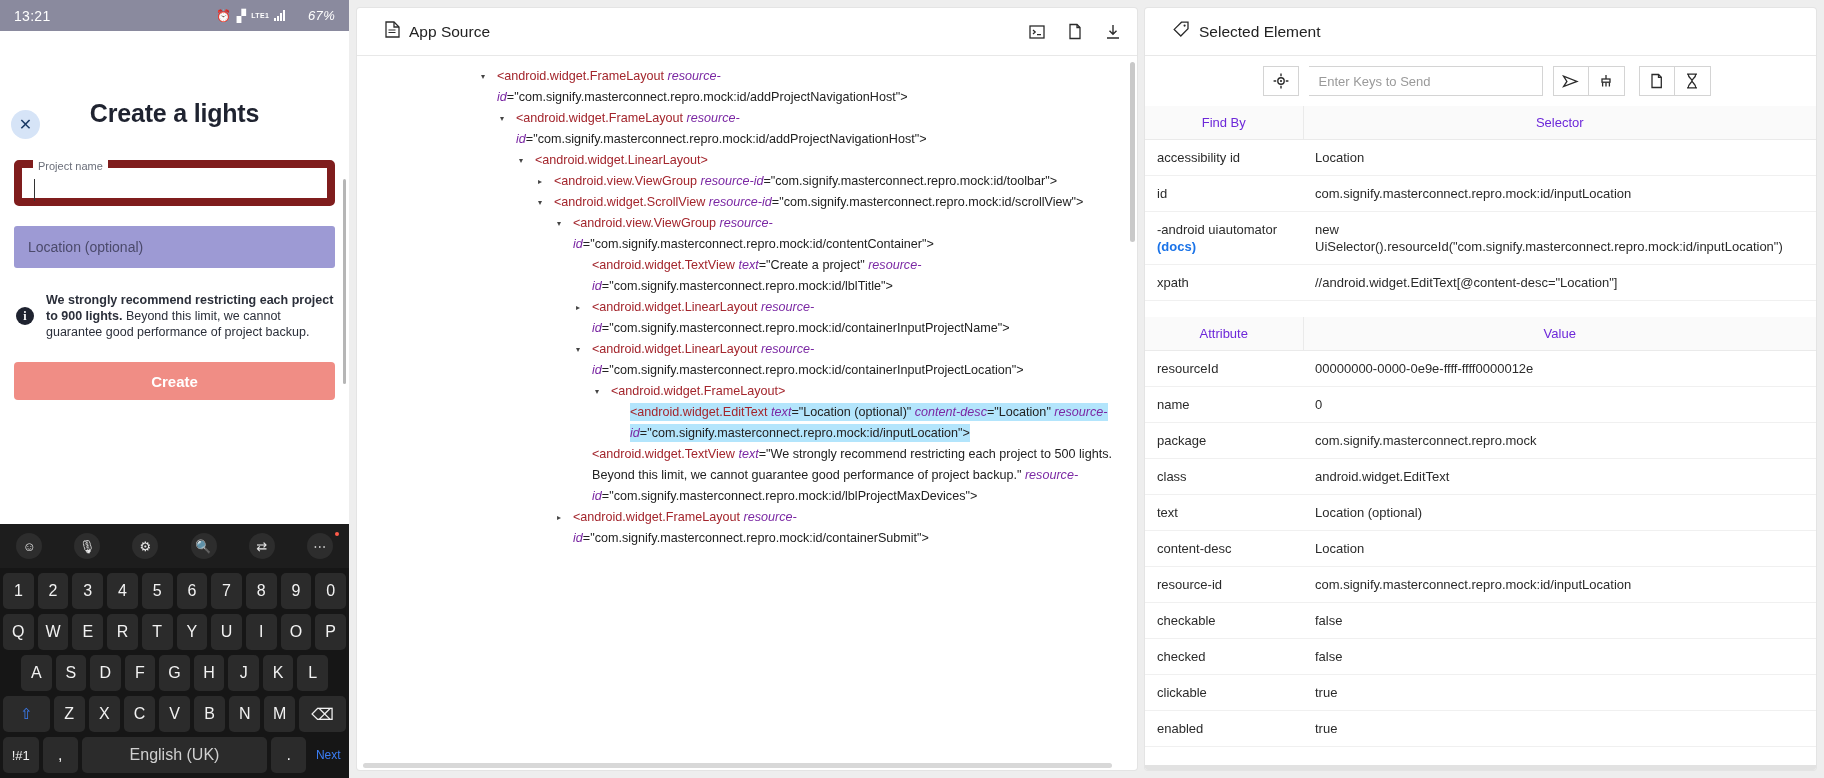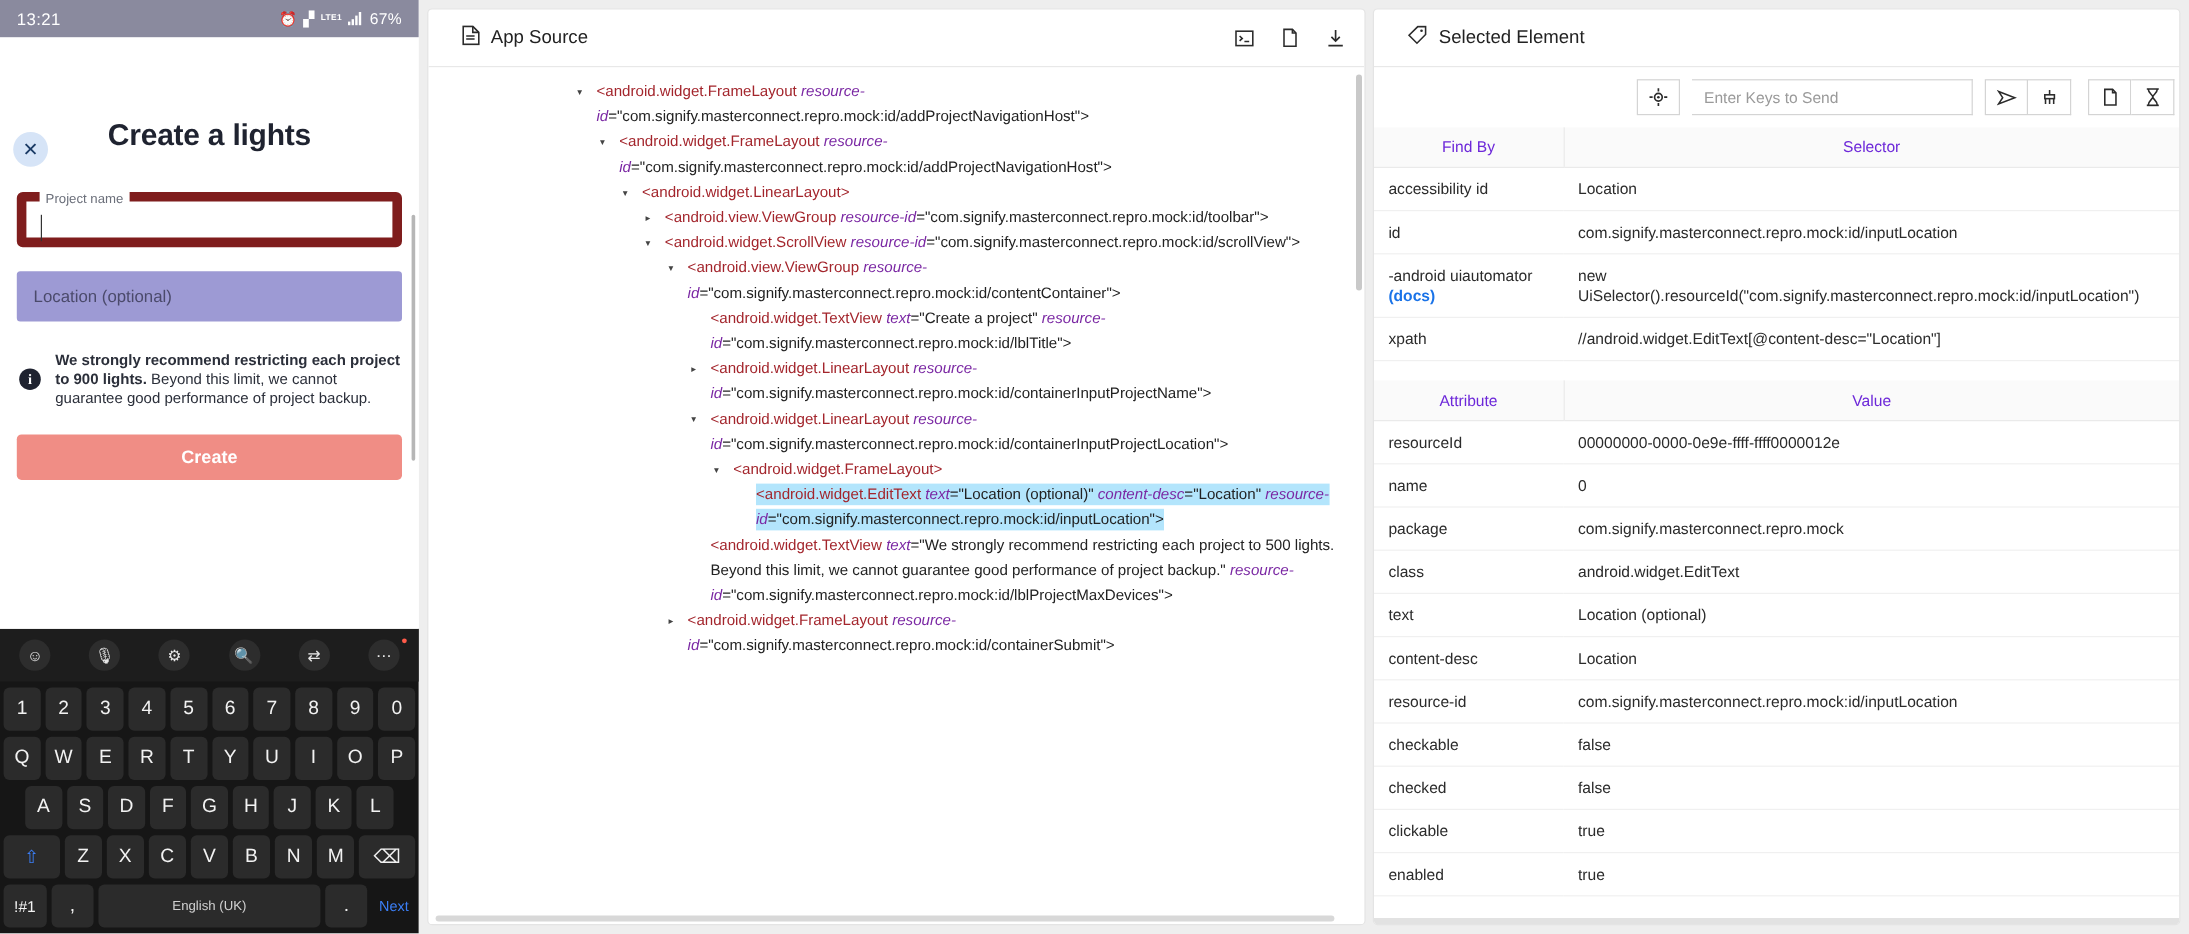--- a/index.html
+++ b/index.html
@@ -40,21 +40,21 @@
     gap: 24px;
   }
   .statusbar .sb-right { display: flex; align-items: center; gap: 5px; font-size: 11px; }
   .sb-ico { font-size: 12px; line-height: 1; display:inline-block; }
   .sb-lte { font-size: 7px; line-height:8px; text-align:center; }
   .sb-lte b { display:block; font-weight:700; }
   .sb-bars { display:flex; align-items:flex-end; gap:1px; height:11px; }
   .sb-bars i { width:2px; background:#fff; display:block; }
   .sb-bars i:nth-child(1){height:3px} .sb-bars i:nth-child(2){height:5px}
   .sb-bars i:nth-child(3){height:8px} .sb-bars i:nth-child(4){height:11px}
-  .sb-batt { font-size: 13px; margin-left:2px; }
+  .sb-batt { font-size: 13px; margin-left:18px;font-style:italic; }
 
   .dev-body { position: relative; background:#fff; height: 425px; }
   .close-btn {
     position:absolute; left:11px; top:11px;
     width: 29px; height: 29px; border-radius: 50%;
     background: #d6e4f7; color:#1b3b66;
     display:flex; align-items:center; justify-content:center;
     font-size:16px; font-weight:400;
   }
   .dev-title {
@@ -130,21 +130,21 @@
   }
   .kb-rows { padding: 5px 3px 0 3px; }
   .kb-row { display:flex; justify-content:center; gap:4px; margin-bottom:5px; }
   .key {
     background:#2b2b2b; border-radius:5px;
     height: 36px; flex: 1 1 0; min-width:0;
     display:flex; align-items:center; justify-content:center;
     color:#f2f2f2; font-size:16px;
   }
   .key.w15 { flex: 1.5 1 0; }
-  .key.spc { flex: 5.2 1 0; font-size:11px; color:#d0d0d0; }
+  .key.spc { flex: 5.2 1 0; font-size:16px; color:#d0d0d0; }
   .key.fn { font-size:13px; }
   .key.shift { color:#3b7ef5; font-size:15px; }
   .key.next { color:#3b7ef5; font-size:12px; background:transparent; }
   .kb-row.r3 { padding: 0 18px; }
 
   
   .source-panel {
     flex: 0 0 780px;
     width: 780px; height: 778px;
     background:#fff;
@@ -196,21 +196,21 @@
   
   .sel-panel {
     flex: 1 1 auto; height: 762px;
     background:#fff; margin: 8px 8px 8px 8px;
     border-radius:3px;
     display:flex; flex-direction:column;
     box-shadow: 0 0 0 1px #e4e4e4;
     overflow:hidden;
   }
   .sel-toolbar {
-    display:flex; align-items:center; justify-content:flex-end;
+    display:flex; align-items:center; justify-content:center;
     padding: 10px 4px 10px 16px; gap: 0;
   }
   .btn-sq {
     width:36px; height:30px; border:1px solid #d4d4d4;
     background:#fff; display:flex; align-items:center; justify-content:center;
     color:#222;
   }
   .keys-input {
     width: 234px; height:30px;
     border:1px solid #d4d4d4; border-left:none;

